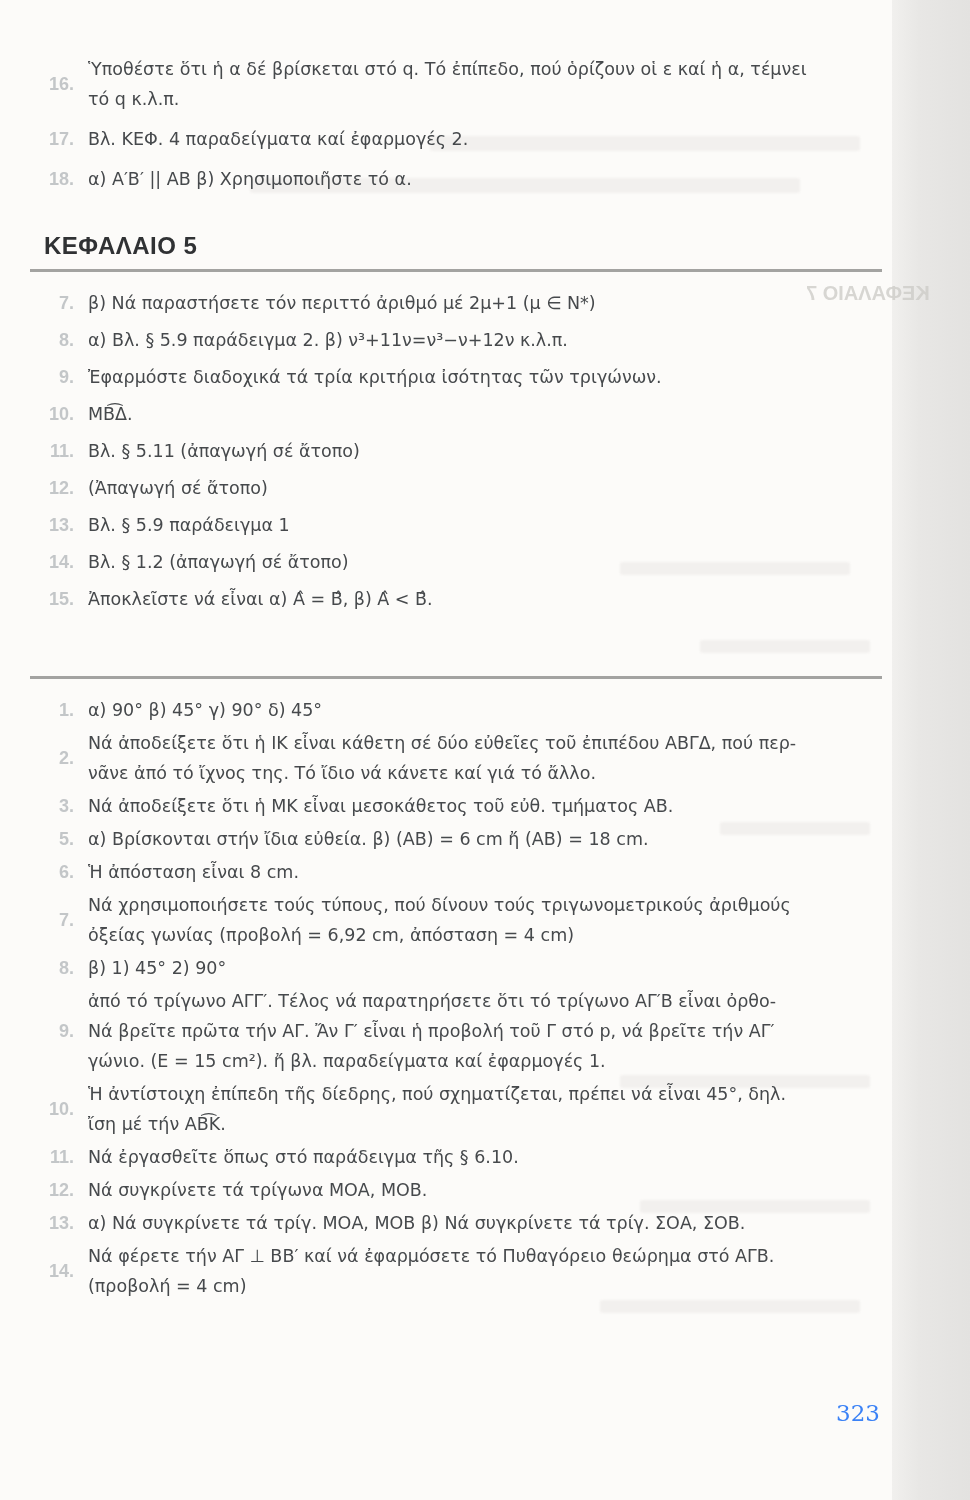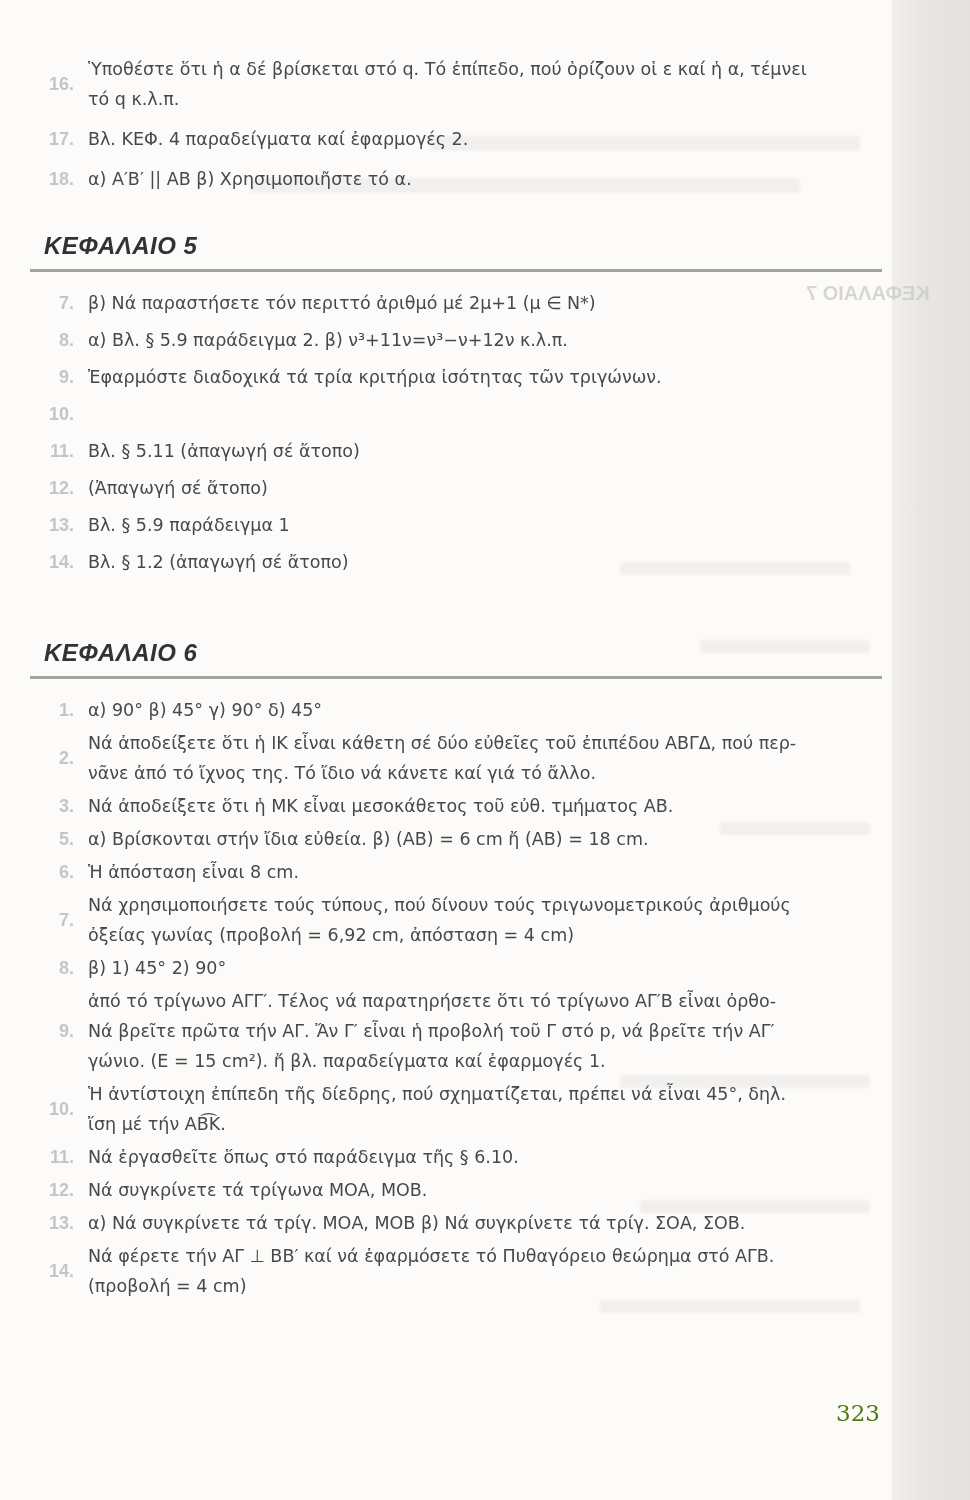--- a/index.html
+++ b/index.html
@@ -14,24 +14,24 @@
   .ch5-items .item{margin-bottom:7px;}
   .ch6-items .item{margin-bottom:3px;}
   .num{flex:0 0 44px;text-align:right;padding-right:14px;
        font-family:"Liberation Sans",sans-serif;font-weight:700;
        font-size:18px;line-height:30px;color:#c3c6c8;}
   .body{flex:1;font-size:17.5px;line-height:30px;}
   .line{white-space:nowrap;}
   .section-ch5{margin-top:38px;}
   .section-ch6{margin-top:62px;}
   h2{margin:0 0 9px 14px;font-family:"Liberation Sans",sans-serif;font-weight:700;
-     font-size:24px;line-height:28px;letter-spacing:0.5px;color:#303234;font-style:italic;}
+     font-size:24px;line-height:28px;letter-spacing:0.5px;color:#303234;}
   .rule{height:3px;background:#a3a3a1;margin-bottom:16px;}
   .pageno{position:absolute;left:836px;top:1400px;
-          font-family:"DejaVu Serif",serif;font-size:23px;color:#4d7c0f;}
+          font-family:"DejaVu Serif",serif;font-size:23px;color:#3b82f6;}
   
   .ghost{position:absolute;transform:scaleX(-1);color:#cbcac6;opacity:.75;
          font-family:"Liberation Sans",sans-serif;font-weight:700;font-size:20px;
          filter:blur(0.6px);pointer-events:none;}
   .smudge{position:absolute;background:rgba(140,138,132,0.09);filter:blur(1.2px);
           border-radius:3px;pointer-events:none;}
 </style>
 </head>
 <body>
 
@@ -92,20 +92,21 @@
         </div>
         <div class="item">
           <span class="num">9.</span>
           <div class="body">
             <div class="line">Ἐφαρμόστε διαδοχικά τά τρία κριτήρια ἰσότητας τῶν τριγώνων.</div>
           </div>
         </div>
         <div class="item">
           <span class="num">10.</span>
           <div class="body">
+            <div class="line">ΜΒ͡Δ.</div>
           </div>
         </div>
         <div class="item">
           <span class="num">11.</span>
           <div class="body">
             <div class="line">Βλ. § 5.11 (ἀπαγωγή σέ ἄτοπο)</div>
           </div>
         </div>
         <div class="item">
           <span class="num">12.</span>
@@ -118,26 +119,31 @@
           <div class="body">
             <div class="line">Βλ. § 5.9 παράδειγμα 1</div>
           </div>
         </div>
         <div class="item">
           <span class="num">14.</span>
           <div class="body">
             <div class="line">Βλ. § 1.2 (ἀπαγωγή σέ ἄτοπο)</div>
           </div>
         </div>
+        <div class="item">
+          <span class="num">15.</span>
+          <div class="body">
+            <div class="line">Ἀποκλεῖστε νά εἶναι α) Α̂ = Β̂,  β) Α̂ &lt; Β̂.</div>
+          </div>
+        </div>
 
       </div>
     </section>
 
     <section class="section-ch6">
-      <h2>ΚΕΦΑΛΑΙΟ 6</h2>
       <div class="rule"></div>
       <div class="ch6-items">
 
         <div class="item">
           <span class="num">1.</span>
           <div class="body">
             <div class="line">α) 90° β) 45° γ) 90° δ) 45°</div>
           </div>
         </div>
         <div class="item">

